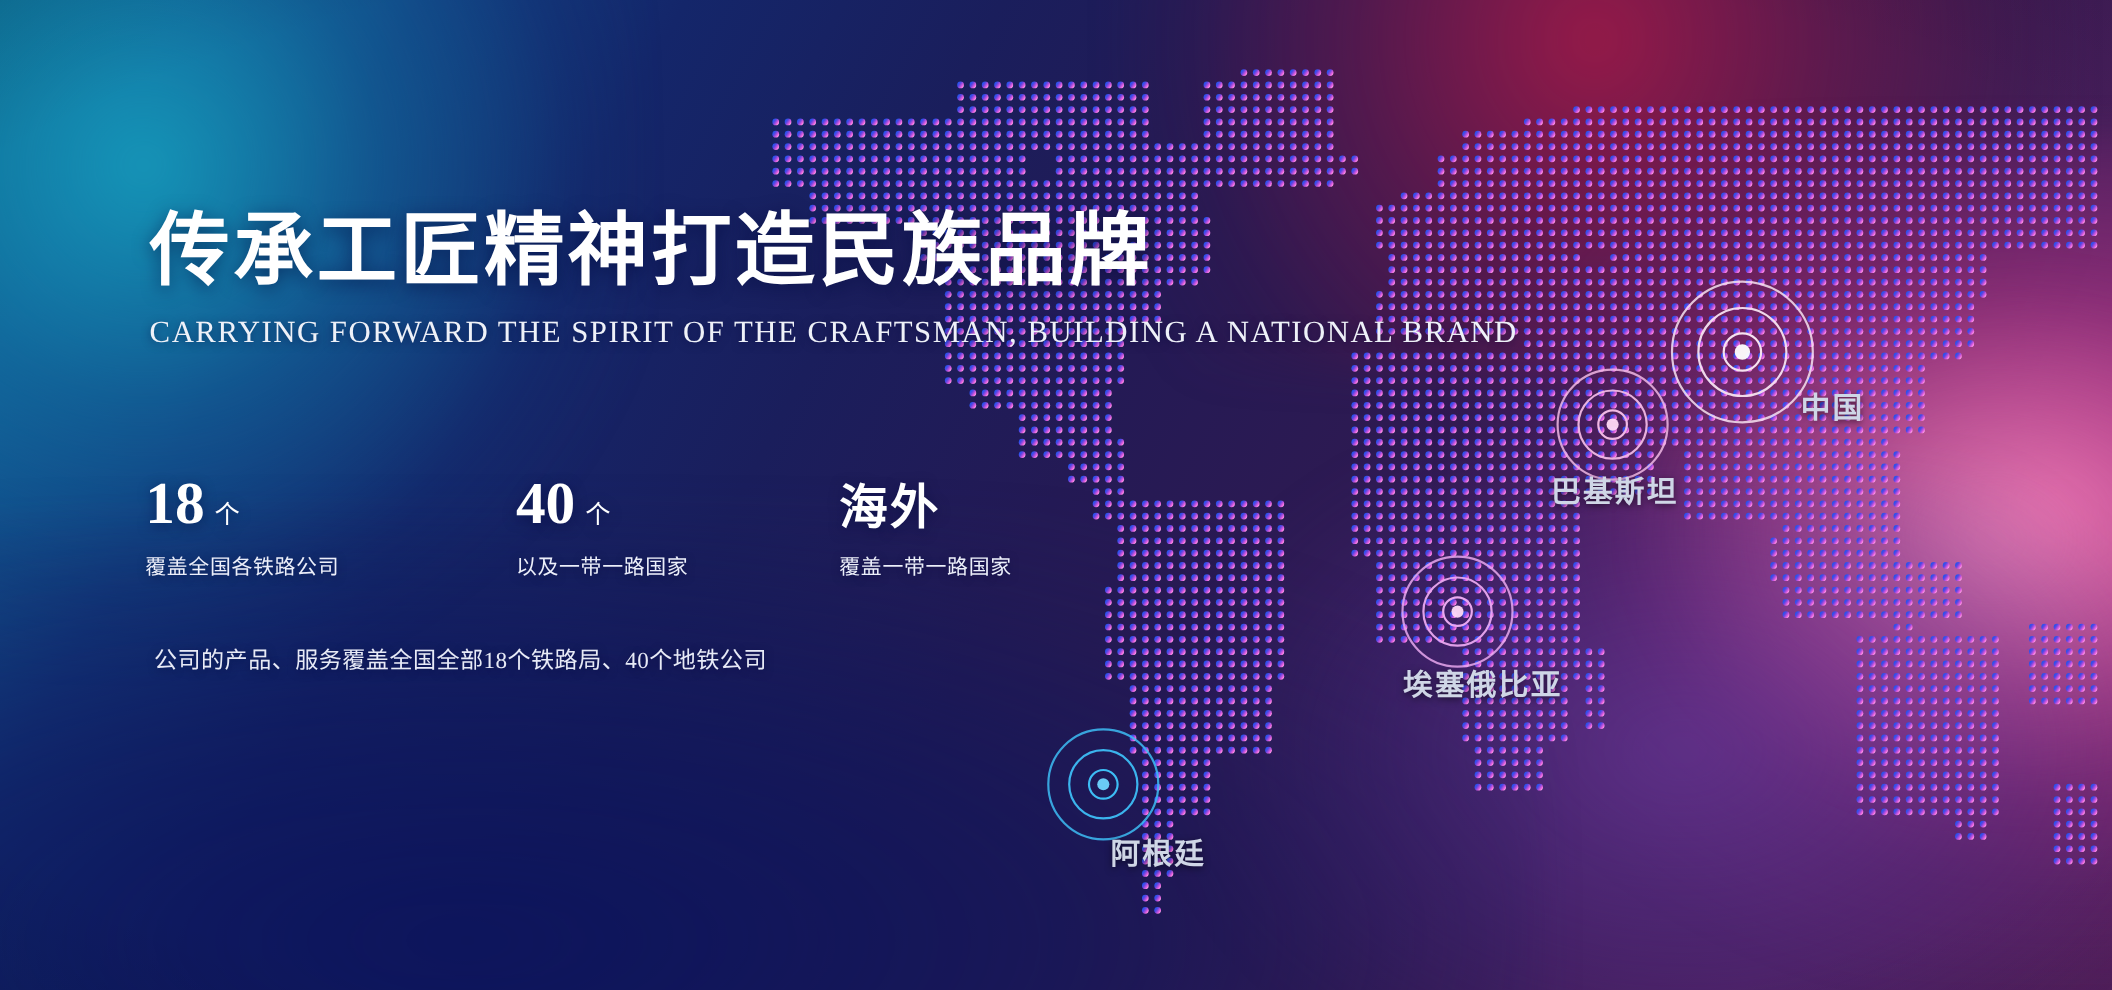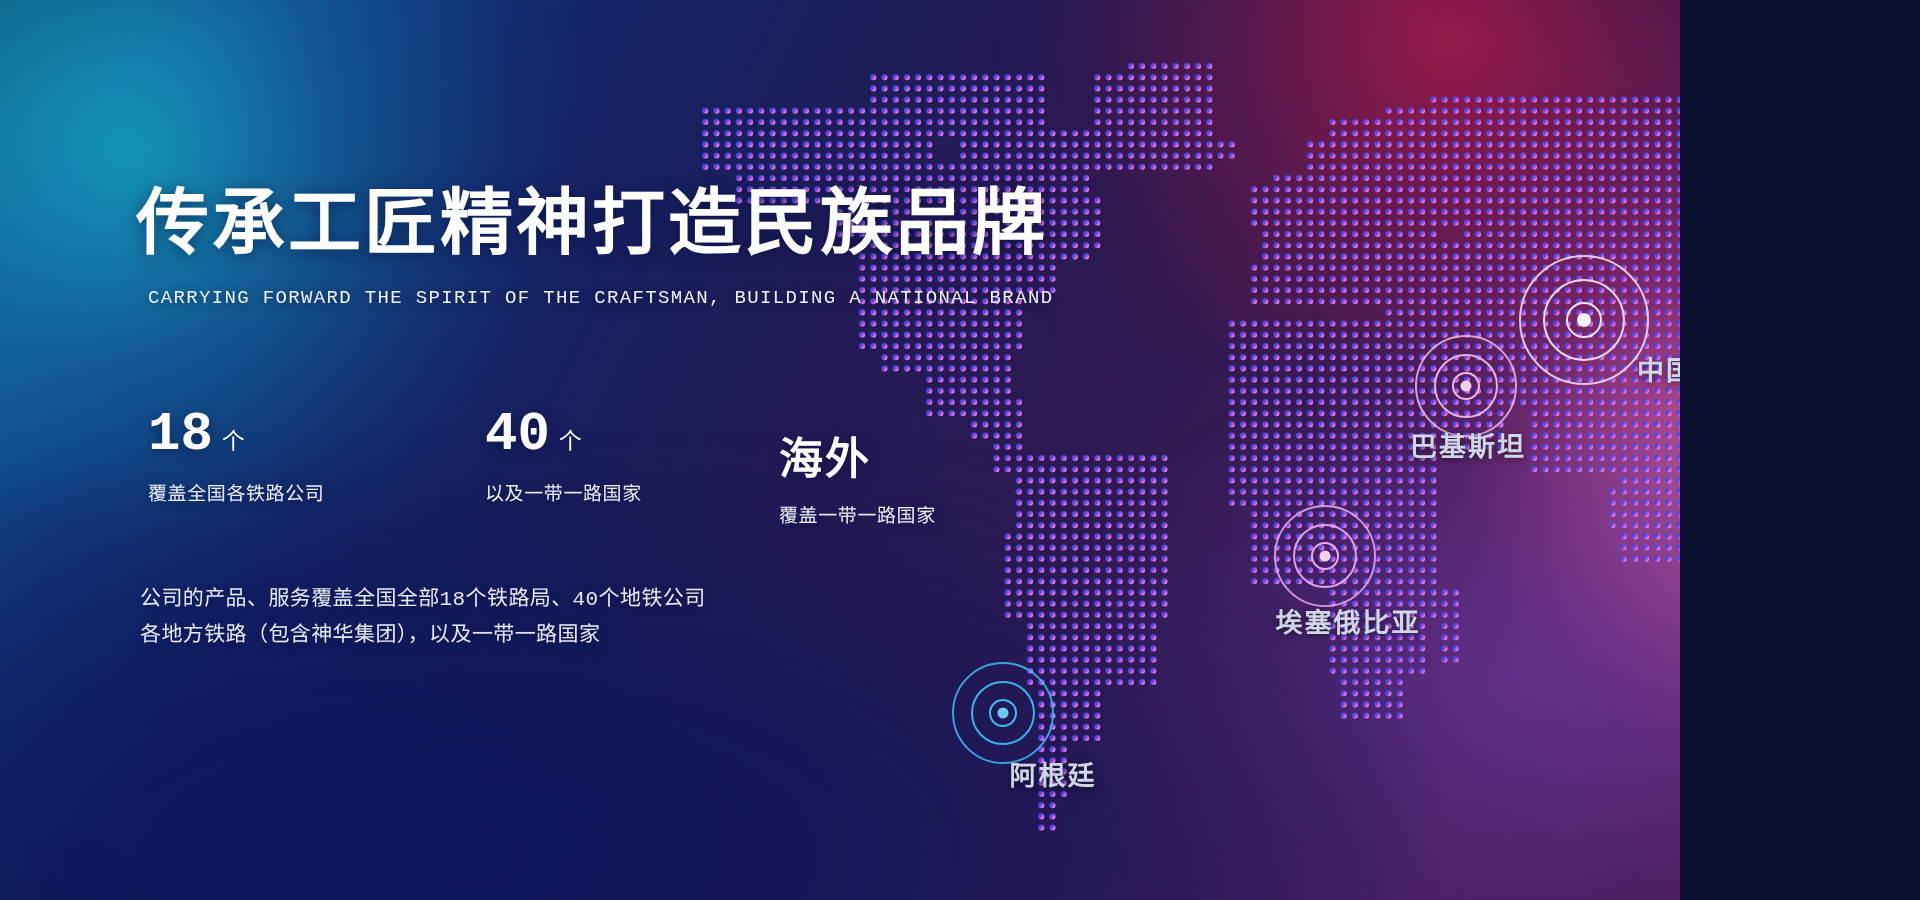--- a/index.html
+++ b/index.html
@@ -5,24 +5,24 @@
 <style>
   html, body {
     margin: 0;
     padding: 0;
     background: #0b1030;
   }
   * { box-sizing: border-box; }
 
   .stage {
     position: relative;
-    width: 1680px;
+    width: 1920px;
     height: 900px;
     overflow: hidden;
-    font-family: Liberation Mono, monospace;
+    font-family: Liberation Serif, serif;
     background: #404040;
     user-select: none;
   }
 
   
   .bg-base {
     position: absolute; inset: 0;
     background:
       linear-gradient(118deg,
         #0d6f91 0%,
@@ -146,35 +146,35 @@
     font-size: 73px;
     font-weight: 700;
     color: #ffffff;
     letter-spacing: 3px;
     line-height: 1.06;
     margin: 0;
     text-shadow: 0 3px 16px rgba(0,10,60,0.55);
     white-space: nowrap;
   }
   .subhead {
-    margin: 20px 0 0 12px;
-    font-size: 19px;
+    margin: 20px 0 0 0;
+    font-size: 28px;
     font-weight: 400;
     color: #eef1f8;
     letter-spacing: 1.35px;
     white-space: nowrap;
     text-shadow: 0 2px 8px rgba(0,10,60,0.5);
   }
 
   .stats {
     position: absolute;
-    left: 148px;
+    left: 132px;
     top: 408px;
     display: flex;
-    align-items: flex-start;
+    align-items: flex-end;
   }
   .stat { margin-right: 88px; }
   .stat:last-child { margin-right: 0; margin-top: 32px; }
   .stat-w1 { width: 226px; }
   .stat-w2 { width: 206px; margin-left: 23px; }
   .stat-value {
     display: flex;
     align-items: baseline;
     color: #ffffff;
     text-shadow: 0 3px 12px rgba(0,10,60,0.5);
@@ -3743,16 +3743,15 @@
         <span class="stat-num cjk">海外</span>
         <span class="stat-unit"></span>
       </div>
       <div class="stat-desc">覆盖一带一路国家</div>
     </div>
 
   </div>
 
   <div class="blurb">
     <div>公司的产品、服务覆盖全国全部18个铁路局、40个地铁公司</div>
-    <div>各地方铁路（包含神华集团），以及一带一路国家</div>
   </div>
 
 </div>
 
 </body></html>

